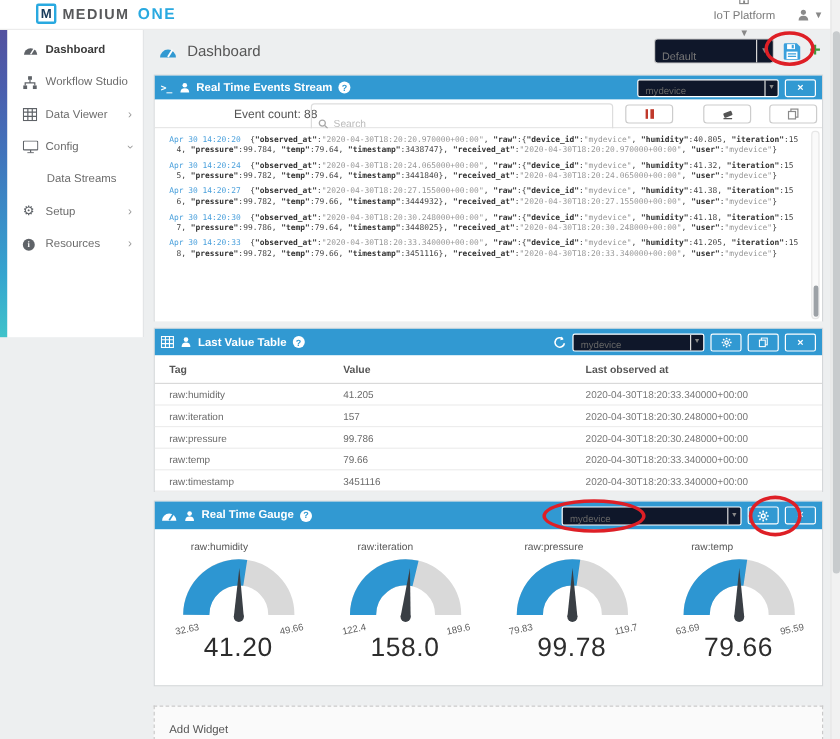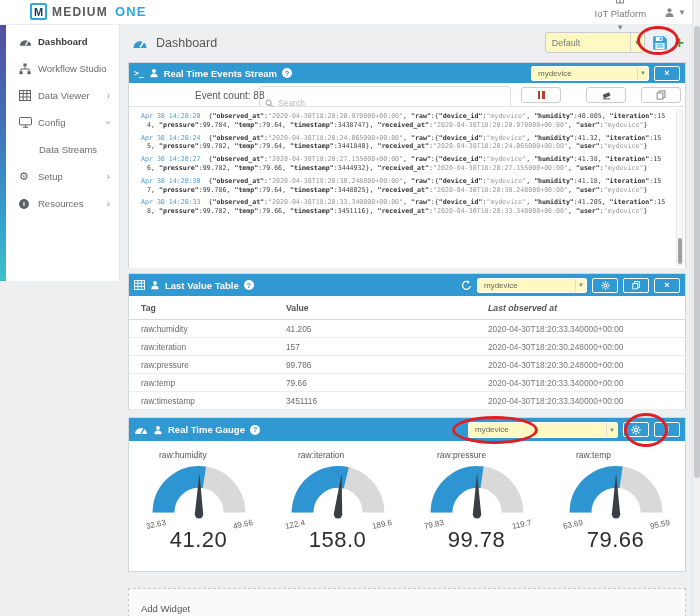--- a/index.html
+++ b/index.html
@@ -40,22 +40,22 @@
                 font-size:7px; font-weight:bold; display:inline-flex; align-items:center;
                 justify-content:center; font-family:"Liberation Serif",serif; }
   .gear-glyph { font-size:11px; color:#5f6368; line-height:1; }
 
   
   .main { position:absolute; left:120px; top:25px; width:572px; height:591px; }
   .title-row { position:absolute; top:0; left:0; right:0; height:36px; display:flex; align-items:center; }
   .title-ic { margin-left:12px; display:inline-flex; }
   .page-title { margin-left:8px; font-size:12.5px; color:#555; }
   .tr-right { position:absolute; right:8px; top:7px; display:flex; align-items:center; gap:7px; }
-  .selbox { background:#fef9c3; border:1px solid #ccc; border-radius:3px; height:21px;
-            display:flex; align-items:center; font-size:9px; color:#777; cursor:pointer; }
+  .selbox { background:#0f172a; border:1px solid #ccc; border-radius:3px; height:21px;
+            display:flex; align-items:flex-end; font-size:9px; color:#777; cursor:pointer; }
   .selbox .val { padding:0 6px; flex:1; white-space:nowrap; overflow:hidden; }
   .selbox .sel-caret { border-left:1px solid #d5d5d5; height:100%; width:14px;
             display:flex; align-items:center; justify-content:center; color:#888; font-size:7px; }
   .dash-select { width:100px; }
   .iconbtn { background:none; border:none; cursor:pointer; display:inline-flex; align-items:center; padding:0;}
   .plus-btn { color:#3d9a3d; font-size:16px; font-weight:bold; line-height:1; cursor:pointer; }
 
   
   .widget { position:absolute; left:8px; width:558px; background:#fff;
             border:1px solid #d4d7d9; }
@@ -103,21 +103,21 @@
 
   
   .w-table { top:248px; height:137px; }
   .w-table .w-head { height:22px; }
   .tbl { width:100%; }
   .tbl-hrow, .tbl-row { display:grid; grid-template-columns:157px 202px 1fr; align-items:center; }
   .tbl-hrow { height:24px; border-bottom:1px solid #d9d9d9; font-size:8.7px; font-weight:bold; color:#555; }
   .tbl-row { height:18px; border-bottom:1px solid #ededed; font-size:8.3px; color:#6a6a6a; }
   .tbl-hrow > span:first-child, .tbl-row > span:first-child { padding-left:12px; }
   .tbl-row > span:last-child, .tbl-hrow > span:last-child { color:#777; }
-  .tbl-hrow > span:last-child { color:#555;font-style:italic; }
+  .tbl-hrow > span:last-child { color:#555; }
 
   
   .w-gauge { top:392px; height:155px; }
   .w-gauge .w-head { height:23px; }
   .g-select { width:150px; height:16px; }
   .gauge-row { display:flex; height:131px; }
   .gauge-cell { position:relative; width:25%; padding-top:9px; }
   .g-label { margin-left:30px; font-size:8.5px; color:#555; }
   .g-svg { display:block; margin:3px auto 0; }
   .g-min, .g-max { position:absolute; top:79px; font-size:8px; color:#5e5e5e; transform:rotate(-12deg); }

